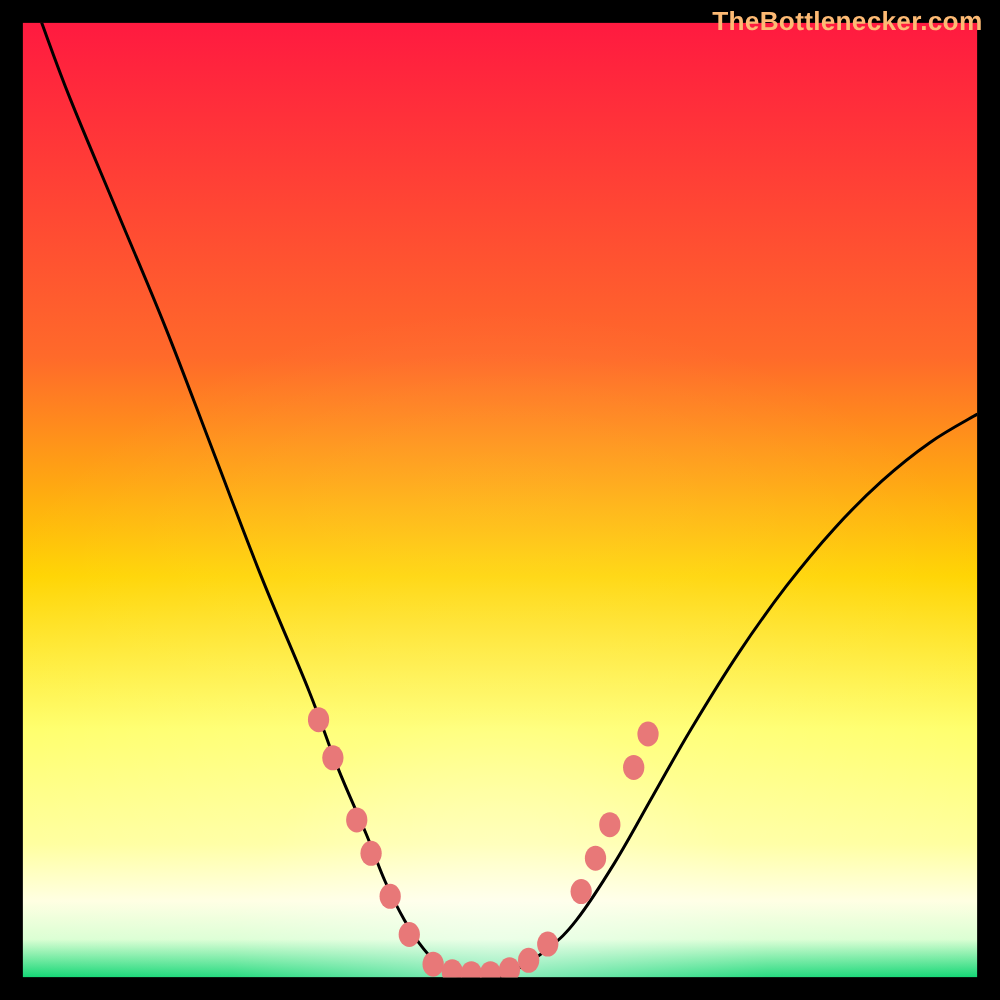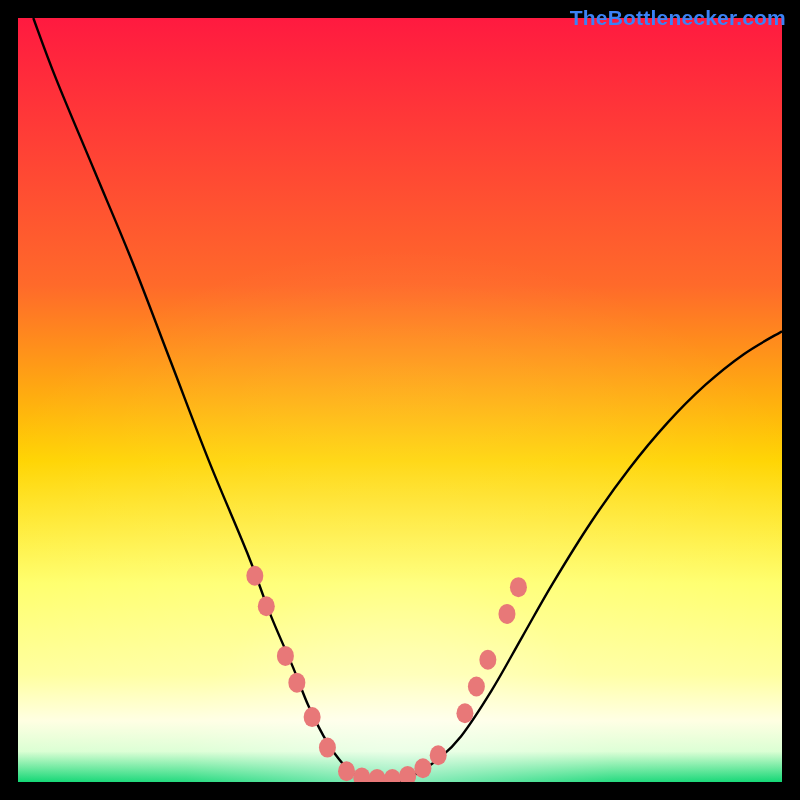--- a/index.html
+++ b/index.html
@@ -40,21 +40,21 @@
     top: 0;
     width: 100%;
     height: 100%;
   }
   .watermark {
     position: absolute;
     top: 6px;
     right: 14px;
     font-size: 21px;
     font-weight: 600;
-    color: #3b82f6;
+    color: #fdba74;
     letter-spacing: 0.2px;
   }
   svg.curve {
     position: absolute;
     left: 0;
     top: 0;
     width: 100%;
     height: 100%;
     overflow: visible;
   }

